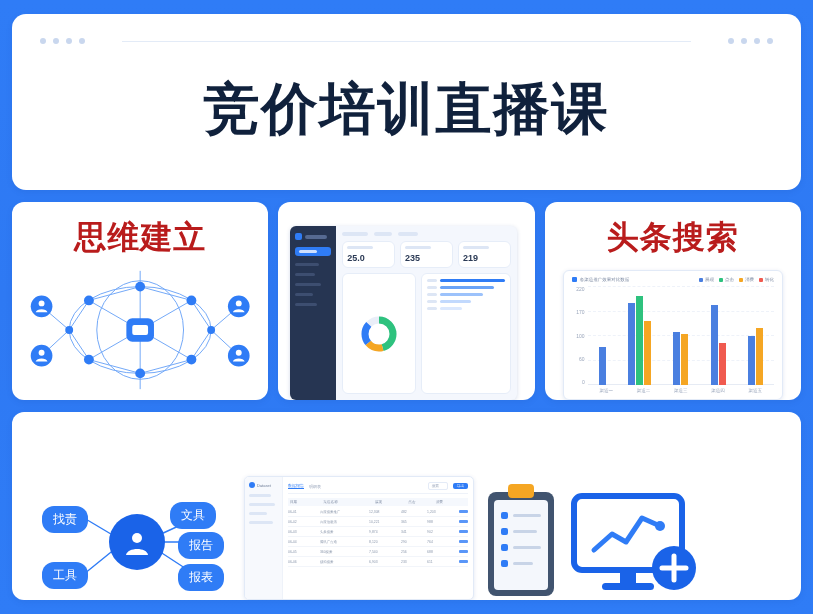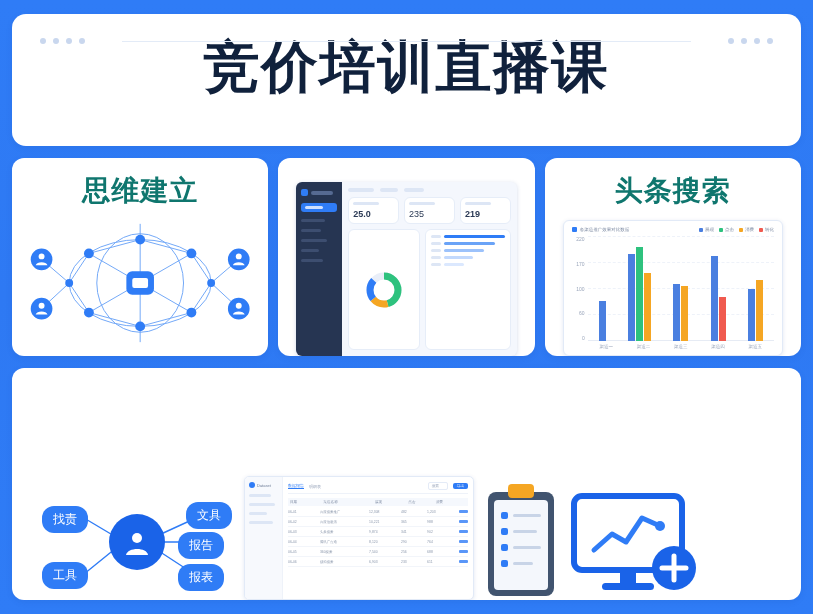--- a/index.html
+++ b/index.html
@@ -14,23 +14,23 @@
     width: 813px; height: 614px;
     background: linear-gradient(180deg, #2f7cf6 0%, #2e79f3 48%, #2f7cf6 100%);
     padding: 14px 12px;
     display: flex; flex-direction: column; gap: 12px;
   }
 
   
   .title-card {
     background: #ffffff;
     border-radius: 14px;
-    height: 132px;
+    height: 176px;
     position: relative;
-    display: flex; justify-content: center;
+    display: flex; align-items: center; justify-content: center;
     box-shadow: 0 2px 6px rgba(20,60,140,.10);
   }
   .dots {
     position: absolute; top: 24px;
     display: flex; gap: 7px;
   }
   .dots.left { left: 28px; }
   .dots.right { right: 28px; }
   .dots i {
     width: 6px; height: 6px; border-radius: 50%;
@@ -53,21 +53,21 @@
   .cards-row { display: flex; gap: 10px; height: 198px; }
   .card {
     background: #fff; border-radius: 12px; flex: 1;
     display: flex; flex-direction: column; align-items: center;
     padding-top: 14px;
     box-shadow: 0 2px 6px rgba(20,60,140,.10);
     overflow: hidden;
   }
   .card h3 {
     font-family: Liberation Mono, monospace;
-    font-size: 28px; font-weight: 700; color: #0f766e;
+    font-size: 32px; font-weight: 700; color: #b91c1c;
     letter-spacing: 1px;
   }
   .card .art { flex: 1; width: 100%; position: relative; }
 
   
   .bottom-card {
     background: #fff; border-radius: 12px; flex: 1;
     padding: 14px 14px 0 14px;
     box-shadow: 0 2px 6px rgba(20,60,140,.10);
     display: flex; flex-direction: column;
@@ -157,21 +157,21 @@
             <circle cx="230" cy="43" r="3"></circle>
               <path d="M224 52c1-4 11-4 12 0z"></path>
             <circle cx="230" cy="93" r="3"></circle>
               <path d="M224 102c1-4 11-4 12 0z"></path>
           </g>
         </svg>
       </div>
     </div>
 
     <div class="card">
-      <div class="art" style="padding:10px 18px 0 18px;">
+      <div class="art" style="padding:10px 18px 0 12px;">
         <div style="height:100%;border-radius:6px;overflow:hidden;display:flex;background:#f4f7fd;box-shadow:0 1px 4px rgba(20,60,140,.18)">
 
           <div style="width:46px;background:#263552;padding:7px 5px;display:flex;flex-direction:column;gap:7px">
             <div style="display:flex;align-items:center;gap:3px">
               <div style="width:7px;height:7px;border-radius:2px;background:#2f7cf6"></div>
               <div class="sk" style="width:22px;height:4px;background:#566a92"></div>
             </div>
             <div style="background:#2f7cf6;border-radius:3px;height:9px;display:flex;align-items:center;padding-left:4px">
               <div class="sk" style="width:18px;height:3px;background:#cfe0ff"></div>
             </div>
@@ -188,21 +188,21 @@
               <div class="sk" style="width:18px;height:4px"></div>
               <div class="sk" style="width:20px;height:4px"></div>
             </div>
             <div style="display:flex;gap:5px">
               <div class="mock" style="flex:1;background:#fff;padding:4px;border:1px solid #e6edf8">
                 <div class="sk" style="width:26px;height:3px;margin-bottom:4px"></div>
                 <div style="font-size:9px;font-weight:700;color:#2b3a55">25.0</div>
               </div>
               <div class="mock" style="flex:1;background:#fff;padding:4px;border:1px solid #e6edf8">
                 <div class="sk" style="width:26px;height:3px;margin-bottom:4px"></div>
-                <div style="font-size:9px;font-weight:400;color:#2b3a55">235</div>
+                <div style="font-size:9px;font-weight:700;color:#2b3a55">235</div>
               </div>
               <div class="mock" style="flex:1;background:#fff;padding:4px;border:1px solid #e6edf8">
                 <div class="sk" style="width:26px;height:3px;margin-bottom:4px"></div>
                 <div style="font-size:9px;font-weight:700;color:#2b3a55">219</div>
               </div>
             </div>
             <div style="display:flex;gap:5px;flex:1">
               <div class="mock" style="width:44%;background:#fff;border:1px solid #e6edf8;display:flex;align-items:center;justify-content:center">
                 <svg width="44" height="44" viewBox="0 0 44 44">
                   <circle cx="22" cy="22" r="14" fill="none" stroke="#e9eef8" stroke-width="7"></circle>
@@ -326,21 +326,21 @@
     <div class="bottom-art">
 
       <div style="width:210px;height:118px;position:relative">
         <svg width="210" height="118" style="position:absolute;inset:0">
           <g stroke="#2f7cf6" stroke-width="1.4" fill="none">
             <path d="M58 36 L95 58 M58 92 L95 62 M122 58 L170 36 M125 60 L160 60 M122 62 L168 92"></path>
           </g>
         </svg>
         <div class="bubble" style="left:16px;top:24px">找责</div>
         <div class="bubble" style="left:16px;top:80px">工具</div>
-        <div class="bubble" style="left:160px;top:20px">文具</div>
+        <div class="bubble" style="left:144px;top:20px">文具</div>
         <div class="bubble" style="left:152px;top:50px">报告</div>
         <div class="bubble" style="left:152px;top:82px">报表</div>
         <div style="position:absolute;left:83px;top:32px;width:56px;height:56px;border-radius:50%;background:#1a63e8;display:flex;align-items:center;justify-content:center">
           <svg width="30" height="30" viewBox="0 0 30 30">
             <circle cx="15" cy="11" r="5" fill="#fff"></circle>
             <path d="M4 28c1.5-8 21-8 22 0z" fill="#fff"></path>
           </svg>
         </div>
       </div>
 

